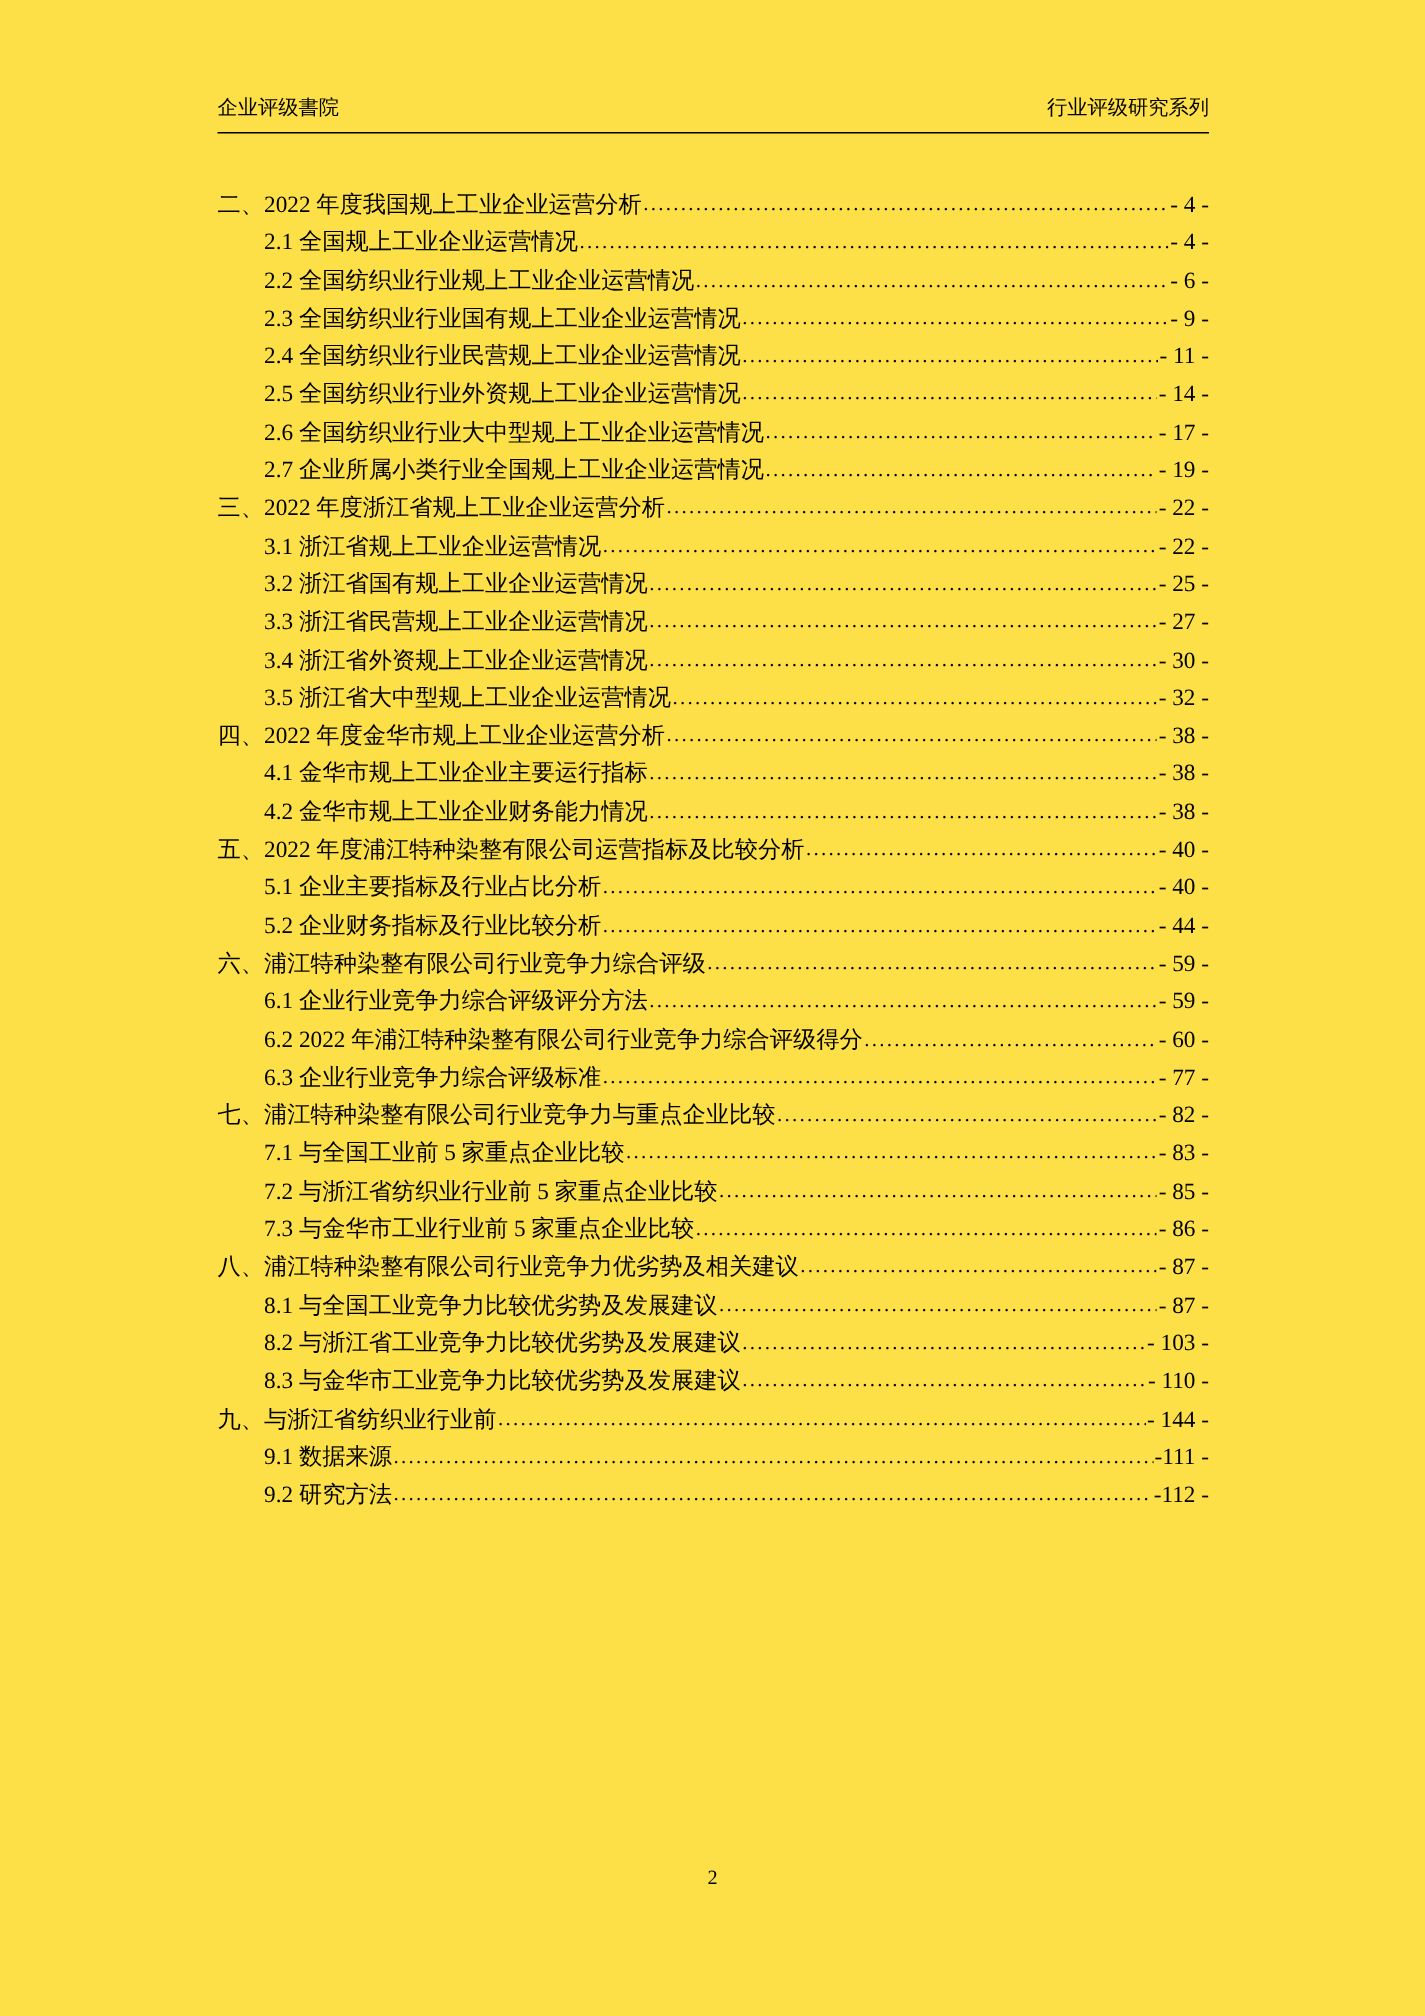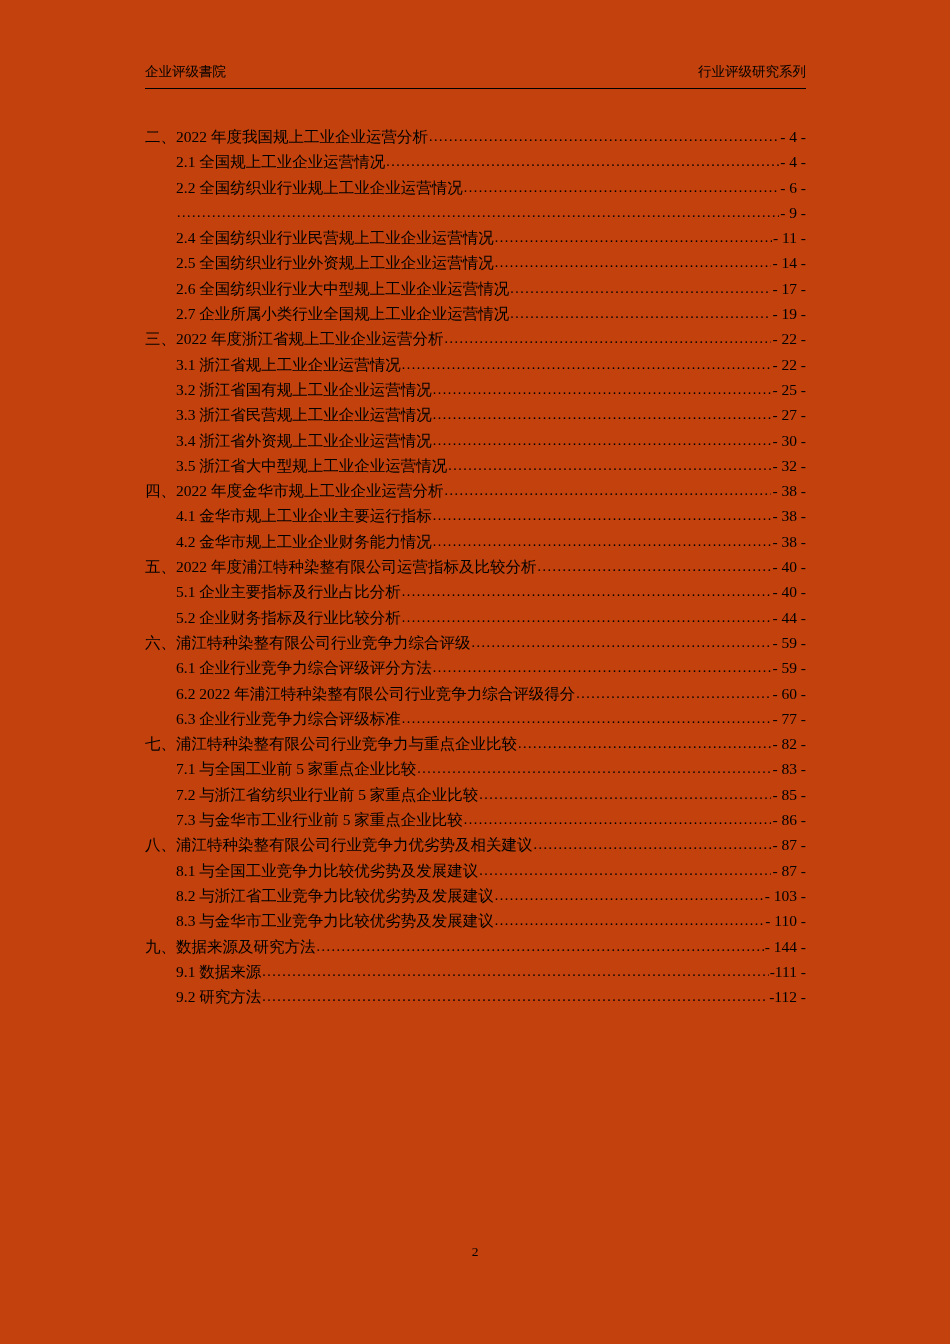--- a/index.html
+++ b/index.html
@@ -4,21 +4,21 @@
 <style>
   * { box-sizing: border-box; }
   html, body { margin: 0; padding: 0; }
   body { background: #ffffff; }
 
   .page {
     position: relative;
     width: 950px;
     height: 1344px;
     margin: 0 auto;
-    background: #c2410c;
+    background: #fde047;
     overflow: hidden;
     color: #000000;
     font-family: "Liberation Serif", "DejaVu Serif", serif;
   }
 
   .header {
     position: absolute;
     left: 145px;
     right: 144px;
     top: 62px;
@@ -99,20 +99,21 @@
         <span class="toc-page">- 4 -</span>
       </div>
 
       <div class="toc-row level-2">
         <span class="toc-label">2.2 全国纺织业行业规上工业企业运营情况</span>
         <span class="toc-leader"></span>
         <span class="toc-page">- 6 -</span>
       </div>
 
       <div class="toc-row level-2">
+        <span class="toc-label">2.3 全国纺织业行业国有规上工业企业运营情况</span>
         <span class="toc-leader"></span>
         <span class="toc-page">- 9 -</span>
       </div>
 
       <div class="toc-row level-2">
         <span class="toc-label">2.4 全国纺织业行业民营规上工业企业运营情况</span>
         <span class="toc-leader"></span>
         <span class="toc-page">- 11 -</span>
       </div>
 
@@ -274,21 +275,21 @@
         <span class="toc-page">- 103 -</span>
       </div>
 
       <div class="toc-row level-2">
         <span class="toc-label">8.3 与金华市工业竞争力比较优劣势及发展建议</span>
         <span class="toc-leader"></span>
         <span class="toc-page">- 110 -</span>
       </div>
 
       <div class="toc-row level-1">
-        <span class="toc-label">九、数据来源及研究方法</span>
+        <span class="toc-label">九、与浙江省纺织业行业前</span>
         <span class="toc-leader"></span>
         <span class="toc-page">- 144 -</span>
       </div>
 
       <div class="toc-row level-2">
         <span class="toc-label">9.1 数据来源</span>
         <span class="toc-leader"></span>
         <span class="toc-page">-111 -</span>
       </div>
 

